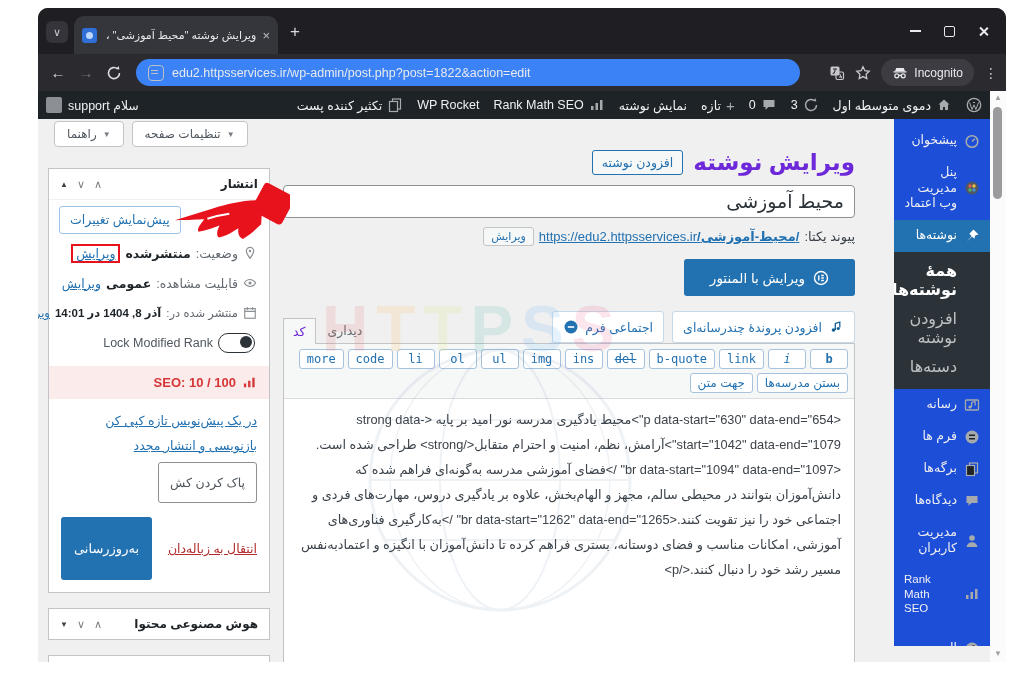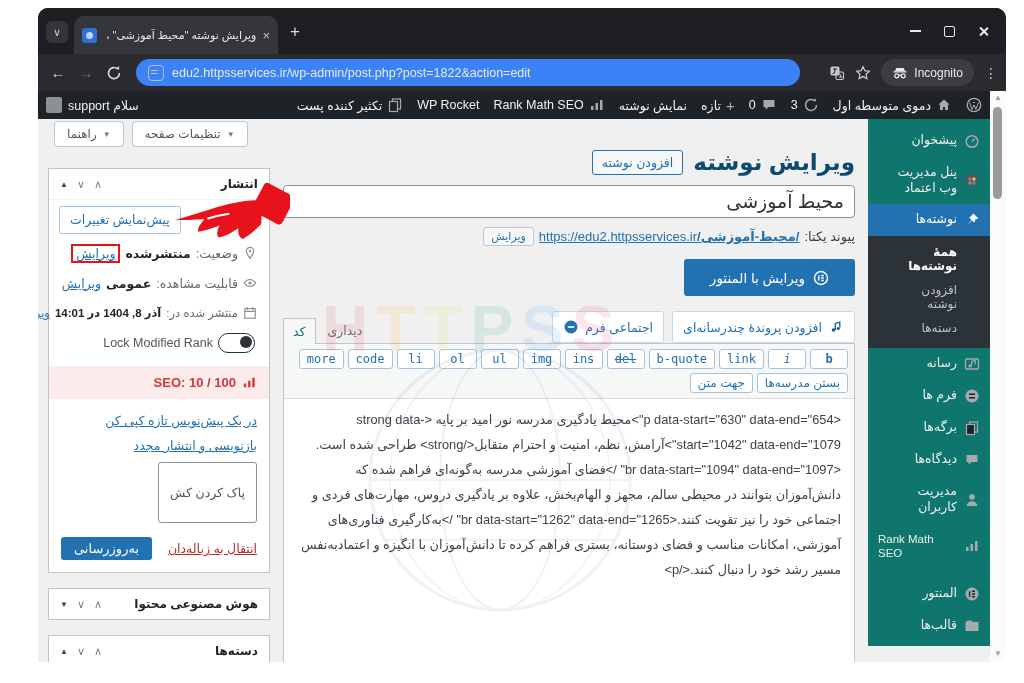--- a/index.html
+++ b/index.html
@@ -39,64 +39,64 @@
   .dots{color:#c7c7cc;font-size:14px;letter-spacing:0;}
   
   .page{position:absolute;left:0;top:83px;right:0;bottom:0;background:#f0f0f1;direction:rtl;}
   .adminbar{position:absolute;top:0;left:0;right:16px;height:28px;background:#1d2327;color:#f0f0f1;
             display:flex;align-items:center;font-size:12.5px;padding:0 8px;gap:14px;box-sizing:border-box;}
   .ab-item{display:flex;align-items:center;gap:5px;color:#f0f0f1;white-space:nowrap;}
   .ab-item svg{color:#a7aaad;}
   .ab-howdy{margin-left:0;margin-right:auto;display:flex;align-items:center;gap:6px;}
   .avatar{width:16px;height:16px;background:#8c8f94;border-radius:2px;}
   
-  .wpmenu{position:absolute;top:28px;right:16px;width:122px;bottom:16px;background:#0f766e;color:#f0f0f1;
+  .wpmenu{position:absolute;top:28px;right:16px;width:96px;bottom:16px;background:#1d4ed8;color:#f0f0f1;
           font-size:12.5px;overflow:hidden;}
   .mi{display:flex;align-items:center;gap:7px;padding:8px 10px;color:#f0f0f1;line-height:1.25;}
   .mi svg{flex:0 0 auto;color:#a7aaad;}
   .mi.active{background:#2271b1;color:#fff;position:relative;}
   .mi.active svg{color:#fff;}
   .mi.active:before{content:"";position:absolute;left:-8px;top:50%;margin-top:-8px;border:8px solid transparent;border-right-color:#2271b1;}
   .submenu{background:#2c3338;padding:4px 0 8px;}
-  .smi{display:block;padding:5px 33px 5px 24px;color:#bdc1c6;font-size:12px;}
+  .smi{display:block;padding:5px 33px 5px 24px;color:#bdc1c6;font-size:16px;}
   .smi.current{color:#fff;font-weight:bold;}
   .menu-sep{height:10px;}
   .mi-ltr{direction:ltr;font-size:11.5px;}
   
   .pagescroll{position:absolute;top:0;right:0;width:16px;bottom:0;background:#fbfbfb;}
   .ps-thumb{position:absolute;left:3px;top:16px;width:9px;height:92px;border-radius:5px;background:#9b9b9e;}
   .ps-up,.ps-dn{position:absolute;left:4px;color:#a0a0a3;font-size:8px;}
   .ps-up{top:2px;} .ps-dn{bottom:4px;}
   
   .content{position:absolute;top:28px;left:0;right:138px;bottom:0;padding:0 13px 0 10px;box-sizing:border-box;overflow:hidden;}
   .screen-meta{position:absolute;left:16px;top:2px;display:flex;gap:8px;direction:ltr;}
   .smeta-btn{background:#fff;border:1px solid #c3c4c7;border-radius:4px;padding:5px 12px;font-size:12px;color:#50575e;display:flex;gap:6px;align-items:center;}
   .smeta-btn .car{font-size:8px;color:#787c82;}
   .main-cols{display:flex;gap:13px;margin-top:26px;}
   .ed-col{width:572px;flex:0 0 572px;}
   .pub-col{width:222px;flex:0 0 222px;margin-top:23px;}
   
   .hrow{display:flex;align-items:center;gap:10px;height:34px;}
-  h1.pagetitle{font-size:23px;font-weight:700;color:#0c4a6e;margin:0;}
+  h1.pagetitle{font-size:23px;font-weight:700;color:#6d28d9;margin:0;}
   .addnew{border:1px solid #2271b1;background:#f6f7f7;color:#2271b1;font-size:12.5px;border-radius:3px;padding:4px 9px;}
   .titlefield{width:100%;box-sizing:border-box;height:33px;border:1px solid #8c8f94;border-radius:4px;background:#fff;
               font-size:19px;color:#2c3338;padding:2px 10px;margin-top:6px;direction:rtl;text-align:right;
               font-family:"Liberation Sans","DejaVu Sans",sans-serif;}
   .permalink{margin-top:9px;font-size:13px;color:#3c434a;display:flex;align-items:center;gap:5px;flex-wrap:nowrap;}
   .permalink a{color:#2271b1;text-decoration:underline;}
   .pl-editbtn{border:1px solid #c3c4c7;background:#f6f7f7;color:#2271b1;font-size:11px;border-radius:3px;padding:2px 7px;}
   .elementor-btn{margin-top:13px;display:inline-flex;align-items:center;gap:8px;background:#2271b1;color:#fff;
                  border-radius:3px;height:37px;padding:0 26px;font-size:13.5px;}
   
   .media-row{display:flex;align-items:flex-end;gap:8px;margin-top:15px;}
   .mediabtn{display:flex;align-items:center;gap:6px;background:#fff;border:1px solid #c5d9e8;border-radius:3px;
             height:30px;padding:0 10px;font-size:12.5px;color:#2271b1;}
   .edtabs{margin-right:auto;display:flex;gap:3px;align-items:flex-end;}
   .edtab{font-size:12.5px;padding:5px 9px;color:#646970;}
-  .edtab.active{background:#f6f7f7;border:1px solid #c3c4c7;border-bottom:none;color:#0f766e;margin-bottom:-1px;position:relative;z-index:2;}
+  .edtab.active{background:#f6f7f7;border:1px solid #c3c4c7;border-bottom:none;color:#6d28d9;margin-bottom:-1px;position:relative;z-index:2;}
   .editor-wrap{border:1px solid #c3c4c7;background:#fff;}
   .qtbar{background:#f6f7f7;border-bottom:1px solid #dcdcde;padding:5px 6px;display:flex;gap:4px;flex-wrap:wrap;}
   .qtb{background:#fff;border:1px solid #a7c2dd;border-radius:3px;color:#2271b1;font-size:12px;min-width:22px;
        padding:2px 7px;text-align:center;font-family:"DejaVu Sans Mono",monospace;}
   .qtb.u{} .qtb.it{font-style:italic;} .qtb.strike{text-decoration:line-through;}
   .qtb.fa{font-family:"Liberation Sans","DejaVu Sans",sans-serif;}
   .codearea{min-height:251px;padding:8px 13px;font-size:12.8px;line-height:25px;color:#3c434a;direction:rtl;
             text-align:right;word-break:break-word;font-family:"Liberation Sans","DejaVu Sans",sans-serif;}
   
   .postbox{background:#fff;border:1px solid #c3c4c7;margin-bottom:15px;}
@@ -114,24 +114,24 @@
   .mischeck.small{font-size:11.5px;}
   .redbox{border:2px solid #e8121d;padding:0 3px;}
   .lockrow{justify-content:flex-start;padding-right:14px;}
   .toggle{width:35px;height:18px;border:1px solid #2c3338;border-radius:10px;background:#fff;position:relative;flex:0 0 auto;}
   .toggle:after{content:"";position:absolute;right:2px;top:2px;width:12px;height:12px;border-radius:50%;background:#2c3338;}
   .lock-label{direction:ltr;color:#50575e;}
   .seorow{background:#fcebeb;margin-top:8px;padding:9px 12px;display:flex;align-items:center;gap:6px;}
   .seorow .score{color:#d63638;font-weight:700;font-size:13px;direction:ltr;}
   .publinks{padding:9px 12px 4px;text-align:right;}
   .publinks a{display:inline-block;color:#2271b1;text-decoration:underline;font-size:12.5px;margin:5px 0;}
-  .cachebtn{border:1px solid #8c8f94;background:#fff;color:#50575e;font-size:12.5px;border-radius:3px;padding:22px 11px;margin-top:4px;}
+  .cachebtn{border:1px solid #8c8f94;background:#fff;color:#50575e;font-size:12.5px;border-radius:3px;padding:12px 11px;margin-top:4px;}
   .major-actions{display:flex;align-items:center;justify-content:space-between;padding:10px 12px 12px;}
   .trashlink{color:#b32d2e;text-decoration:underline;font-size:12.5px;}
-  .btn-primary{background:#2271b1;color:#fff;border:none;border-radius:3px;font-size:13px;padding:4px 13px;}
+  .btn-primary{background:#2271b1;color:#fff;border:none;border-radius:3px;font-size:13px;padding:24px 13px;}
   
   .cat-body{padding:8px 10px 10px;}
   .cat-tabs{display:flex;align-items:flex-end;gap:10px;font-size:12px;}
   .cat-tab-active{background:#fff;border:1px solid #c3c4c7;border-bottom-color:#fff;padding:5px 9px;color:#2c3338;margin-bottom:-1px;position:relative;z-index:2;}
   .cat-tab-link{color:#2271b1;padding:5px 0;}
   
   .wm-letters{position:absolute;left:322px;top:292px;display:flex;gap:6px;font-size:64px;font-weight:700;
               opacity:.16;pointer-events:none;z-index:40;letter-spacing:2px;}
   .wm-globe{position:absolute;left:350px;top:330px;opacity:.08;pointer-events:none;z-index:40;}
   .hand{position:absolute;left:172px;top:180px;z-index:60;pointer-events:none;}

